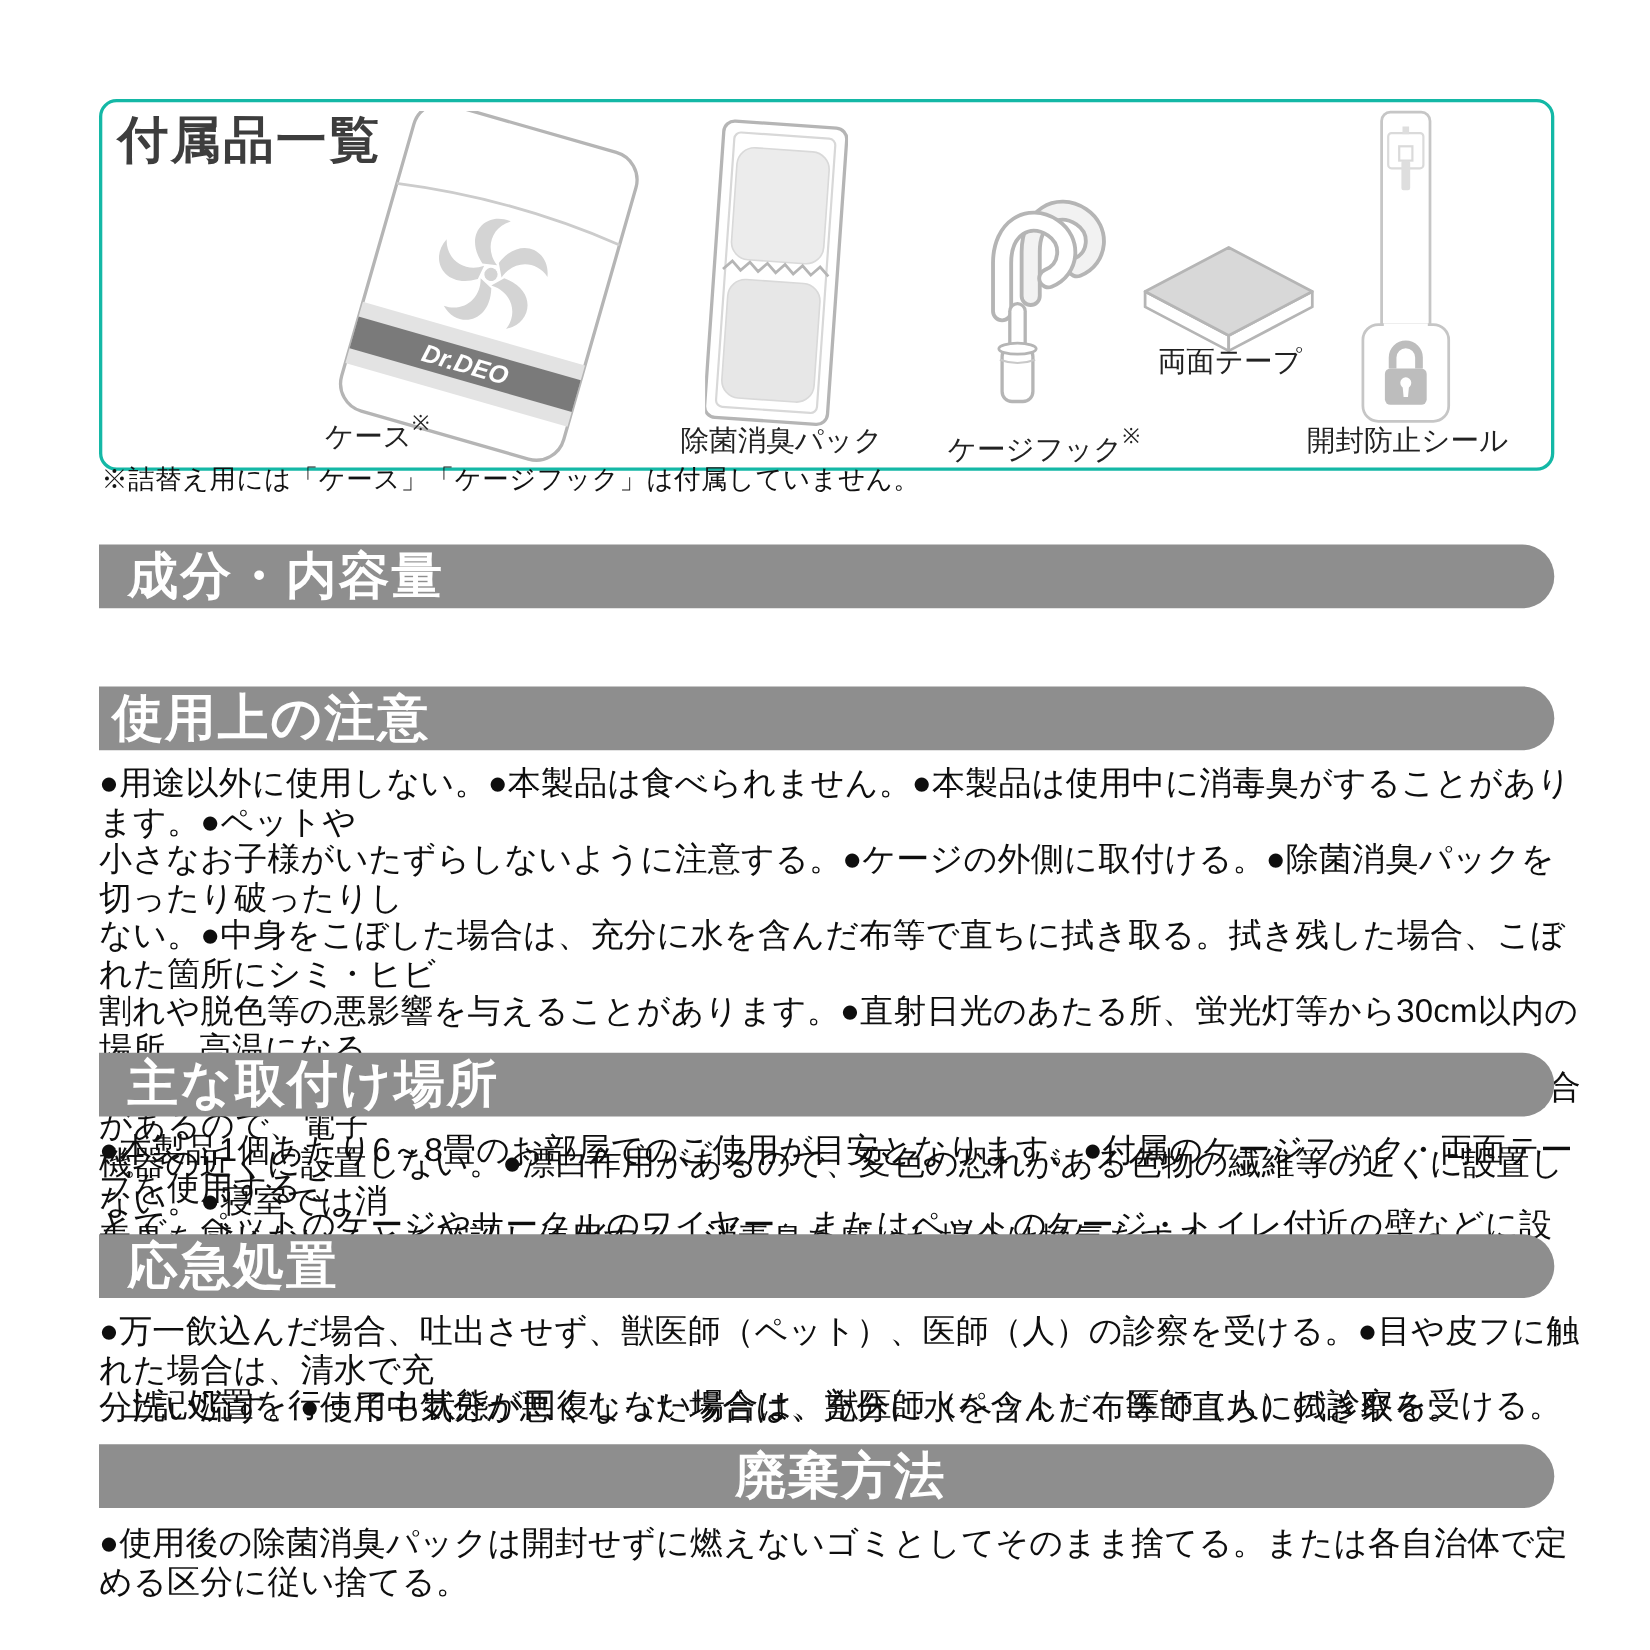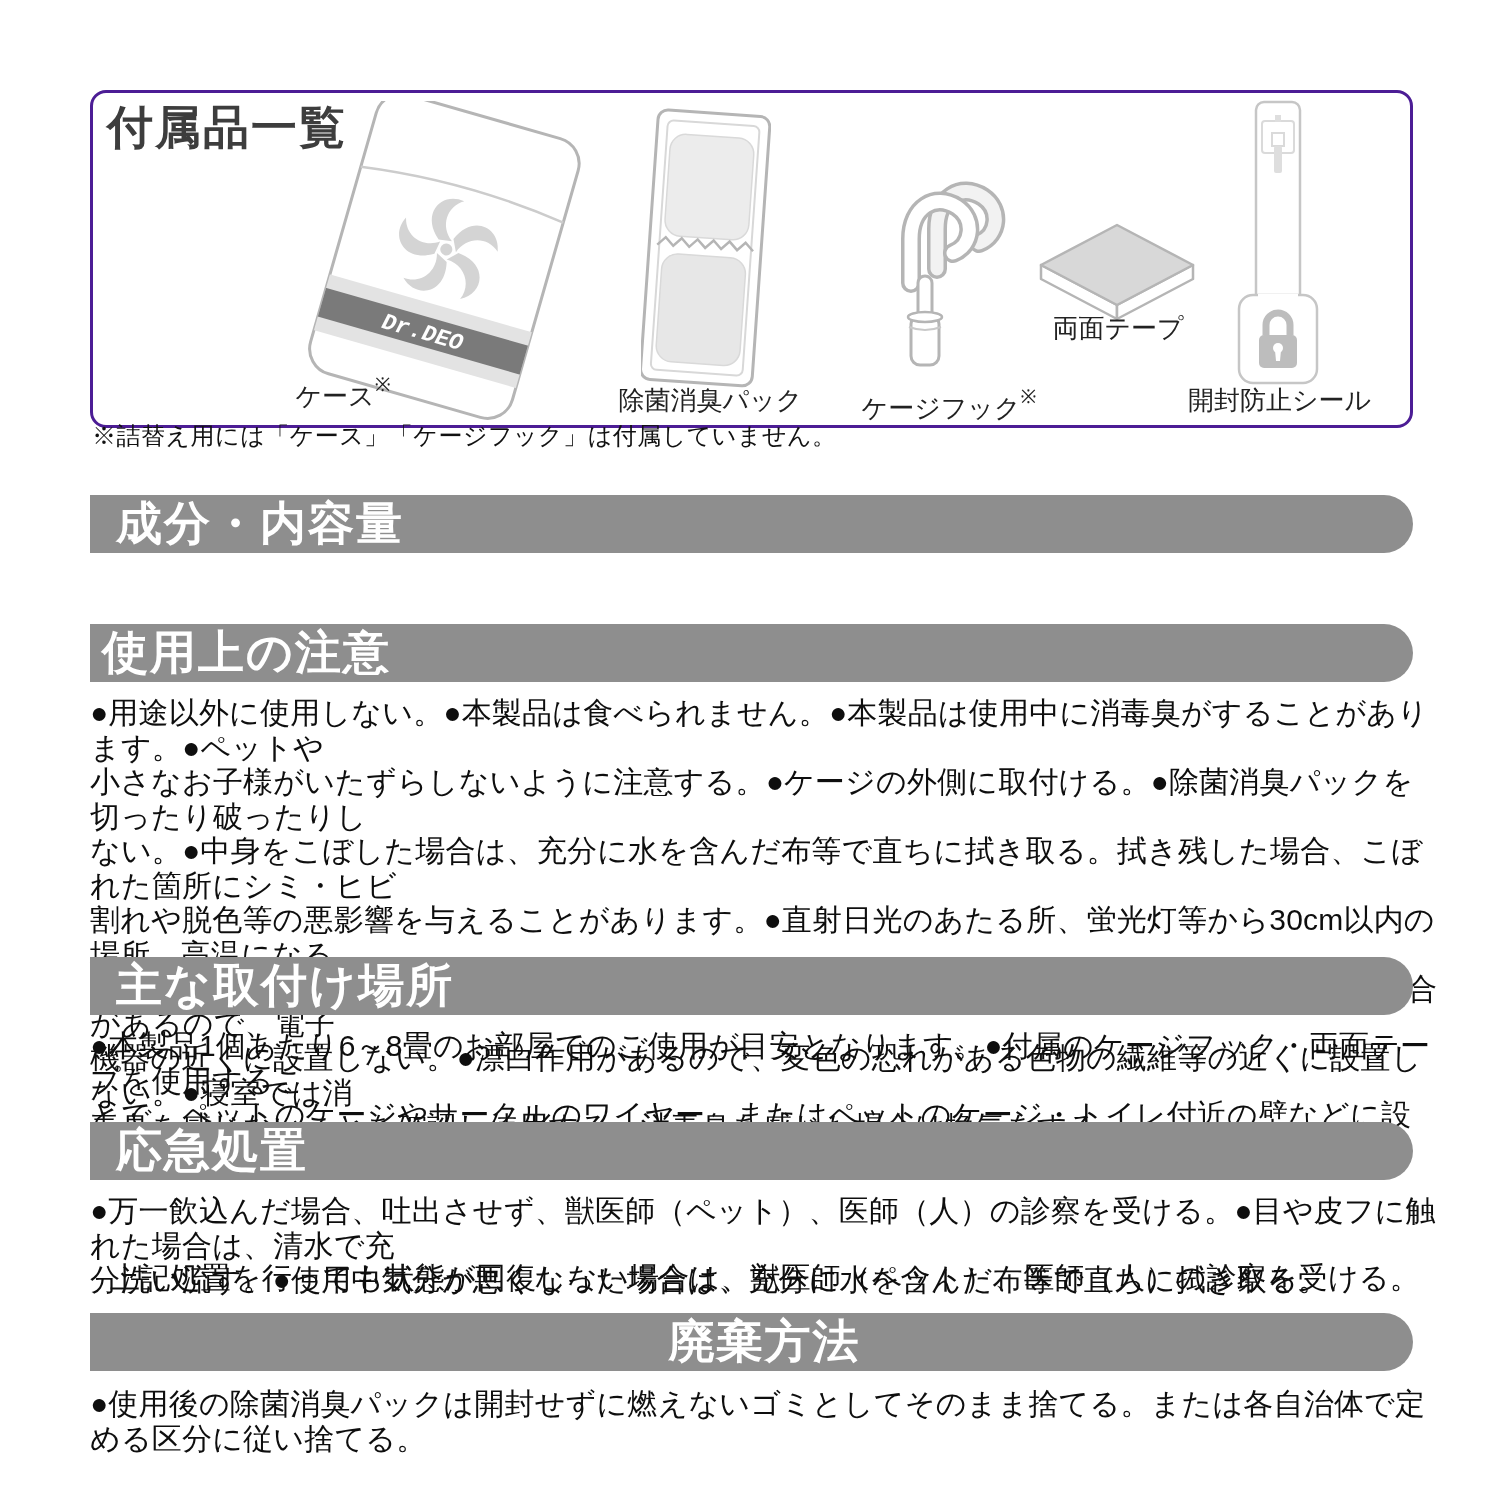--- a/index.html
+++ b/index.html
@@ -3,21 +3,21 @@
 <meta charset="utf-8">
 <style>
   html,body{margin:0;padding:0;background:#ffffff;}
   .page{
     position:relative;width:1500px;height:1500px;background:#ffffff;overflow:hidden;
     font-family:"Liberation Sans", sans-serif;color:#111;
   }
   
   .acc-box{
     position:absolute;left:90px;top:90px;width:1317px;height:332px;
-    border:3px solid #4c1d95;border-radius:16px;background:#fff;font-family:Liberation Mono, monospace;
+    border:3px solid #14b8a6;border-radius:16px;background:#fff;
   }
   .acc-title{
     position:absolute;left:14px;top:4px;font-size:46px;font-weight:bold;color:#3d3d3d;
     letter-spacing:2px;
   }
   .acc-label{
     position:absolute;font-size:26px;color:#222;text-align:center;white-space:nowrap;
   }
   .acc-label sup{font-size:19px;vertical-align:14px;}
   .acc-svg{position:absolute;}

